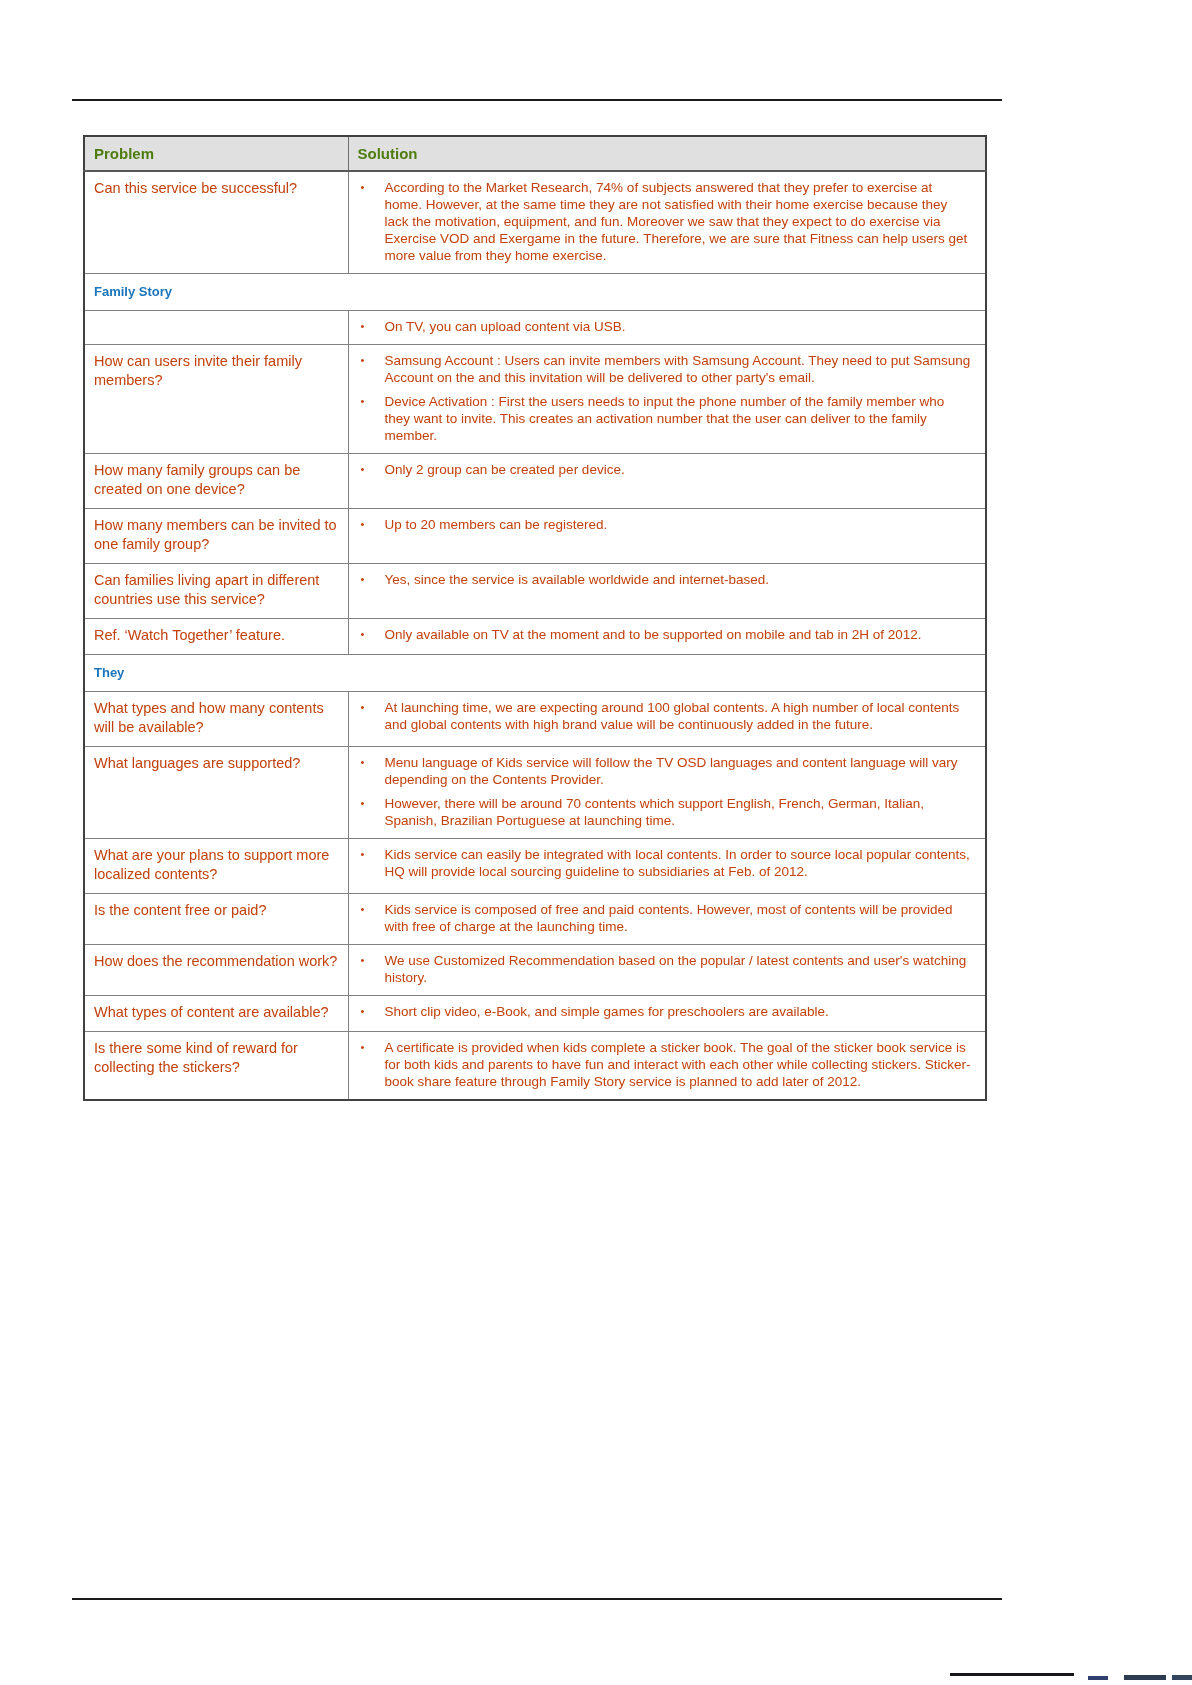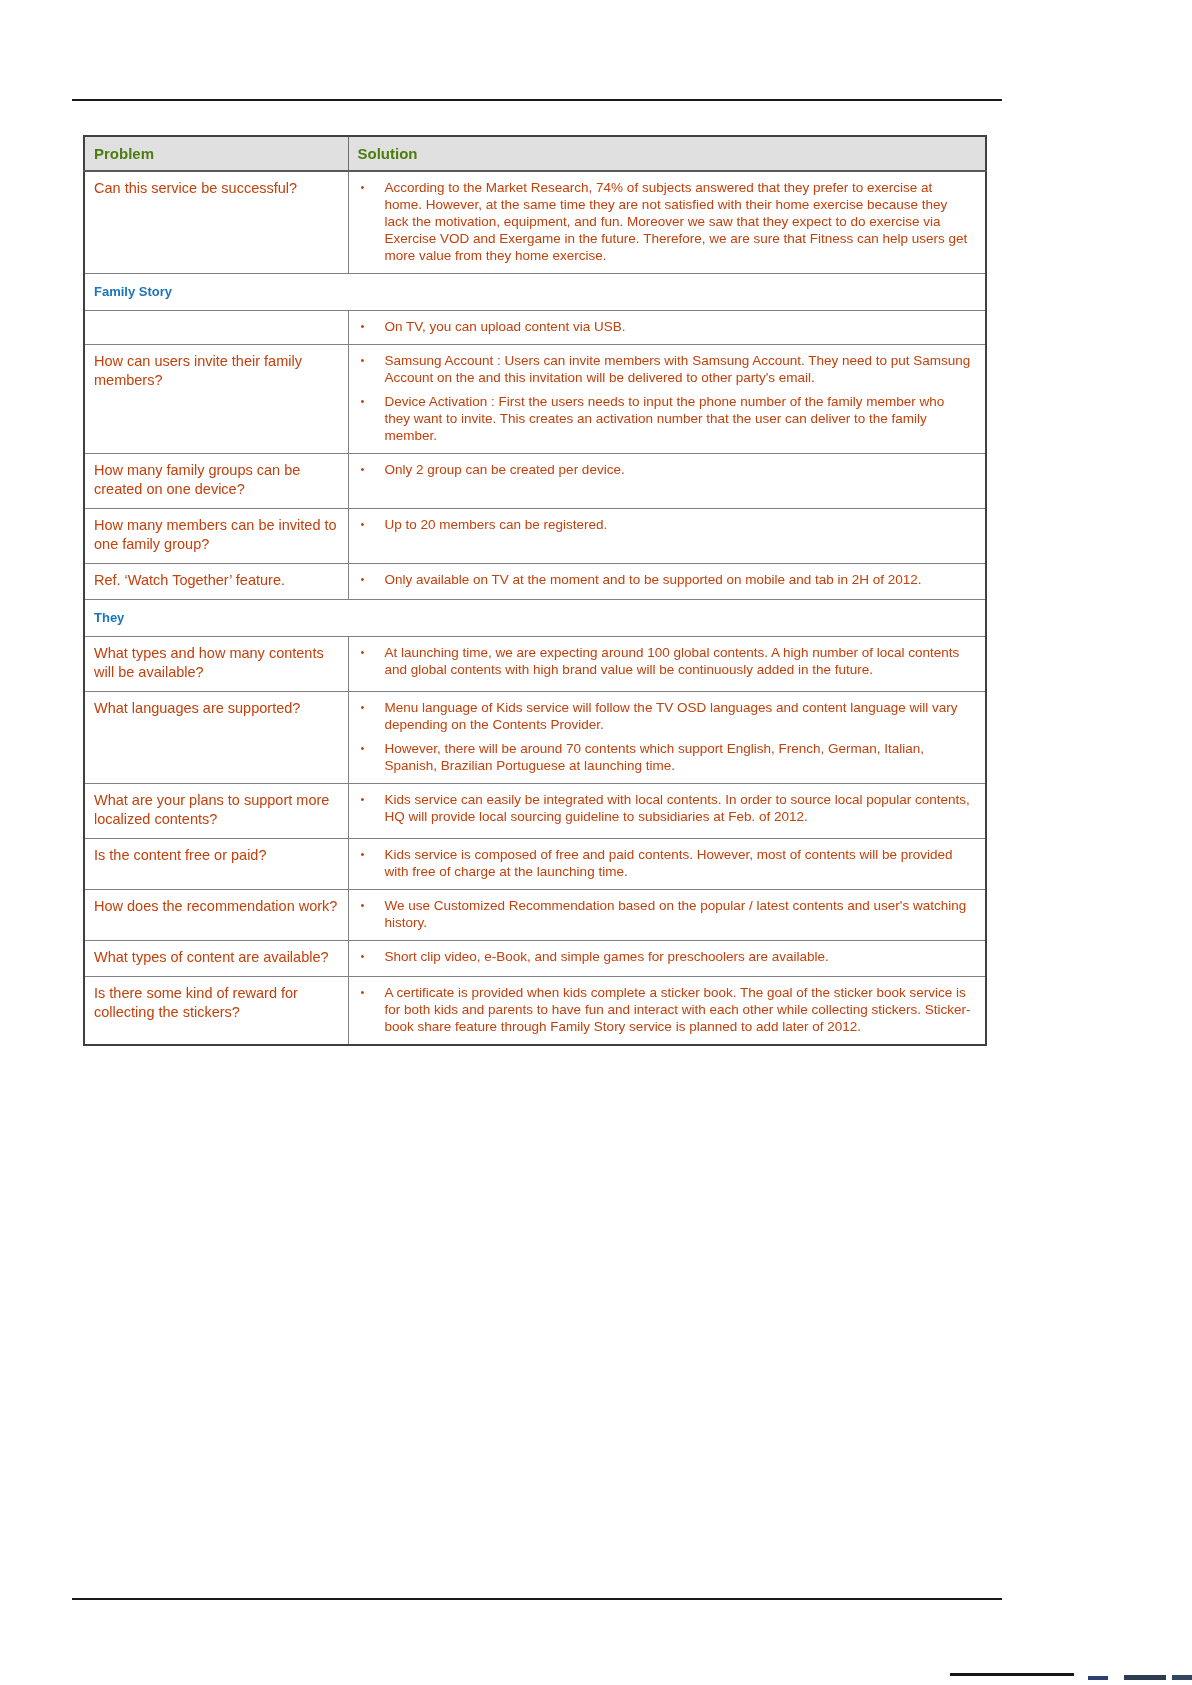--- a/index.html
+++ b/index.html
@@ -156,20 +156,29 @@
         <tr>
           <td class="q-cell">How many members can be invited to one family group?</td>
           <td class="a-cell">
             <div class="bullet-line">
               <span class="dot">•</span>
               <span class="btxt">Up to 20 members can be registered.</span>
             </div>
           </td>
         </tr>
         <tr>
+          <td class="q-cell">Can families living apart in different countries use this service?</td>
+          <td class="a-cell">
+            <div class="bullet-line">
+              <span class="dot">•</span>
+              <span class="btxt">Yes, since the service is available worldwide and internet-based.</span>
+            </div>
+          </td>
+        </tr>
+        <tr>
           <td class="q-cell">Ref. ‘Watch Together’ feature.</td>
           <td class="a-cell">
             <div class="bullet-line">
               <span class="dot">•</span>
               <span class="btxt">Only available on TV at the moment and to be supported on mobile and tab in 2H of 2012.</span>
             </div>
           </td>
         </tr>
         <tr class="section-row">
           <td colspan="2" style="color: rgb(27, 117, 188);">They</td>

